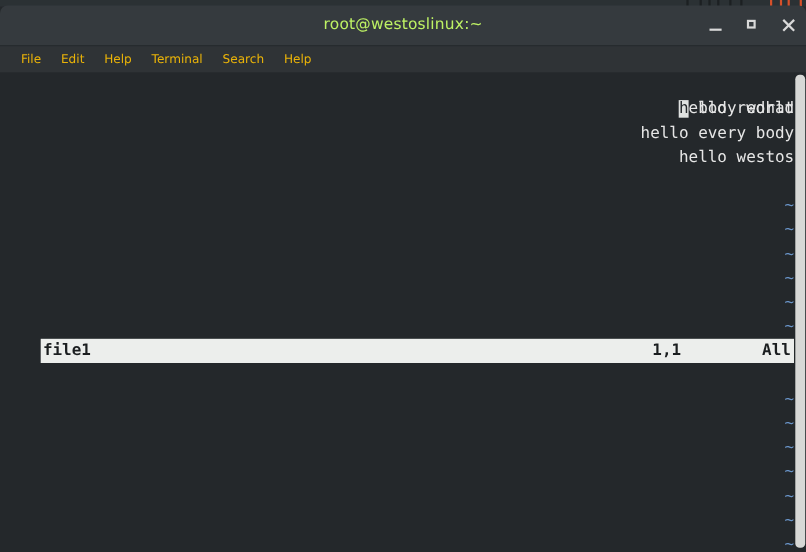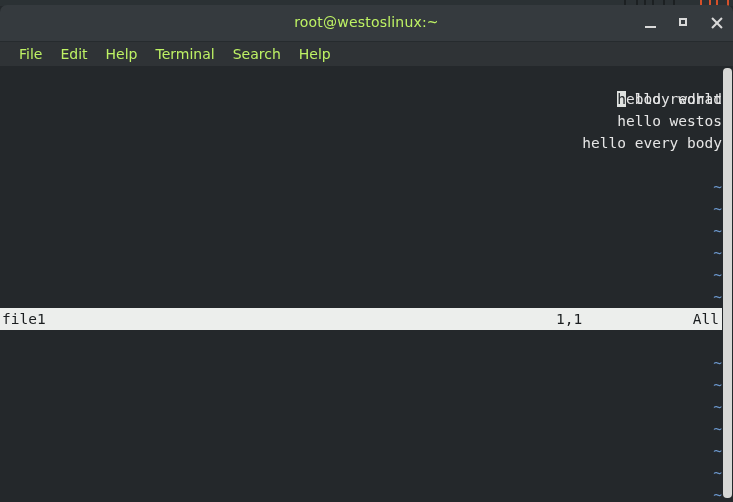--- a/index.html
+++ b/index.html
@@ -100,22 +100,22 @@
     left: 0; top: 41px;
     width: 733px; height: 25px;
     background: #2f3336;
     border-top: 1px solid #262b2e;
     box-sizing: border-box;
     display: flex;
     align-items: center;
     padding-left: 10px;
   }
   .menuitem {
-    color: #bef264;
-    font-size: 14px;
+    color: #eab308;
+    font-size: 11px;
     font-family: "DejaVu Sans", sans-serif;
     padding: 0 9px;
     line-height: 24px;
     cursor: default;
   }
 
   
   .term {
     position: absolute;
     left: 0; top: 66px;
@@ -147,21 +147,21 @@
   .statusline {
     position: relative;
     height: 22px;
     line-height: 22px;
     background: #eceeec;
     color: #1b1e20;
     font-family: "DejaVu Sans Mono", monospace;
     font-size: 14.5px;
     box-sizing: border-box;
   }
-  .statusline.active { font-weight: normal; }
+  .statusline.active { font-weight: bold; margin-left: 37px; }
   .statusline .sl-name {
     position: absolute;
     left: 2px; top: 0;
   }
   .statusline .sl-pos {
     position: absolute;
     left: 556px; top: 0;
   }
   .statusline .sl-scroll {
     position: absolute;
@@ -219,22 +219,22 @@
     <div class="menuitem">Help</div>
   </div>
 
   <div class="term">
 
     <div>
       <div class="row">
         <span class="cursor-cell">h</span><span>ello redhat</span>
       </div>
       <div class="row">body world</div>
+      <div class="row">hello every body</div>
       <div class="row">hello westos</div>
-      <div class="row">hello every body</div>
       <div class="row blank"></div>
       <div class="row tilde">~</div>
       <div class="row tilde">~</div>
       <div class="row tilde">~</div>
       <div class="row tilde">~</div>
       <div class="row tilde">~</div>
       <div class="row tilde">~</div>
     </div>
 
     <div class="statusline active">

